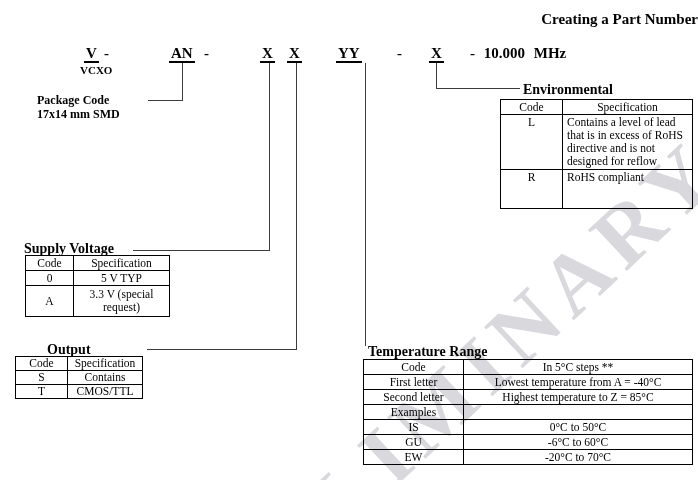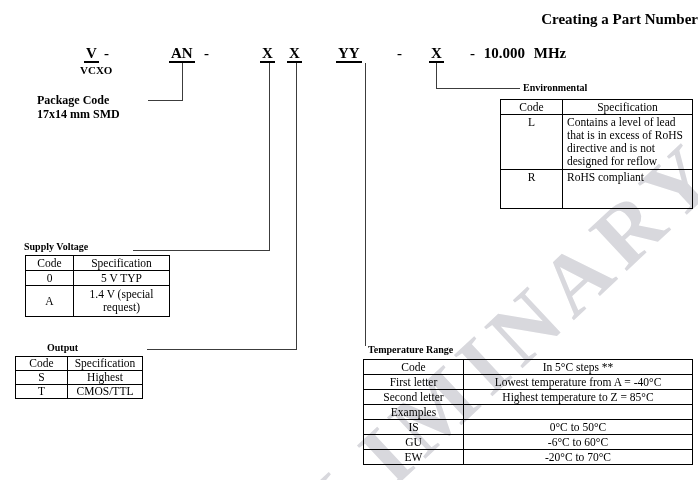--- a/index.html
+++ b/index.html
@@ -31,21 +31,21 @@
   .s4{left:260px;} .s5{left:287px;} .s6{left:336px;text-align:right;} .s7{left:397px;}
   .s8{left:429px;} .s9{left:470px;word-spacing:5px;}
   .vcxo{
     position:absolute;left:80px;top:64px;font-size:11px;font-weight:bold;z-index:1;
   }
   .pkg-label{
     position:absolute;left:37px;top:93px;font-size:12px;font-weight:bold;
     line-height:14px;z-index:1;
   }
   .sec-title{
-    position:absolute;font-size:10px;font-weight:bold;white-space:nowrap;z-index:1;
+    position:absolute;font-size:14px;font-weight:bold;white-space:nowrap;z-index:1;
   }
   .t-supply{left:24px;top:241px;}
   .t-output{left:47px;top:342px;}
   .t-temp{left:368px;top:344px;}
   .t-env{left:523px;top:82px;}
   
   .line{position:absolute;background:#3c3c3c;z-index:1;}
   .ln-pkg-v{left:182px;top:63px;width:1px;height:38px;}
   .ln-pkg-h{left:148px;top:100px;width:35px;height:1px;}
   .ln-sv-v{left:269px;top:63px;width:1px;height:188px;}
@@ -129,34 +129,34 @@
       <tr class="hdr">
         <td>Code</td>
         <td>Specification</td>
       </tr>
       <tr class="r0">
         <td>0</td>
         <td>5 V TYP</td>
       </tr>
       <tr class="rA">
         <td>A</td>
-        <td>1.4 V (special request)</td>
+        <td>3.3 V (special request)</td>
       </tr>
     </tbody>
   </table>
 
   <table class="dt" id="output-table">
     <tbody>
       <tr>
         <td>Code</td>
         <td>Specification</td>
       </tr>
       <tr>
         <td>S</td>
-        <td>Highest</td>
+        <td>Contains</td>
       </tr>
       <tr>
         <td>T</td>
         <td>CMOS/TTL</td>
       </tr>
     </tbody>
   </table>
 
   <table class="dt" id="env-table">
     <tbody>

